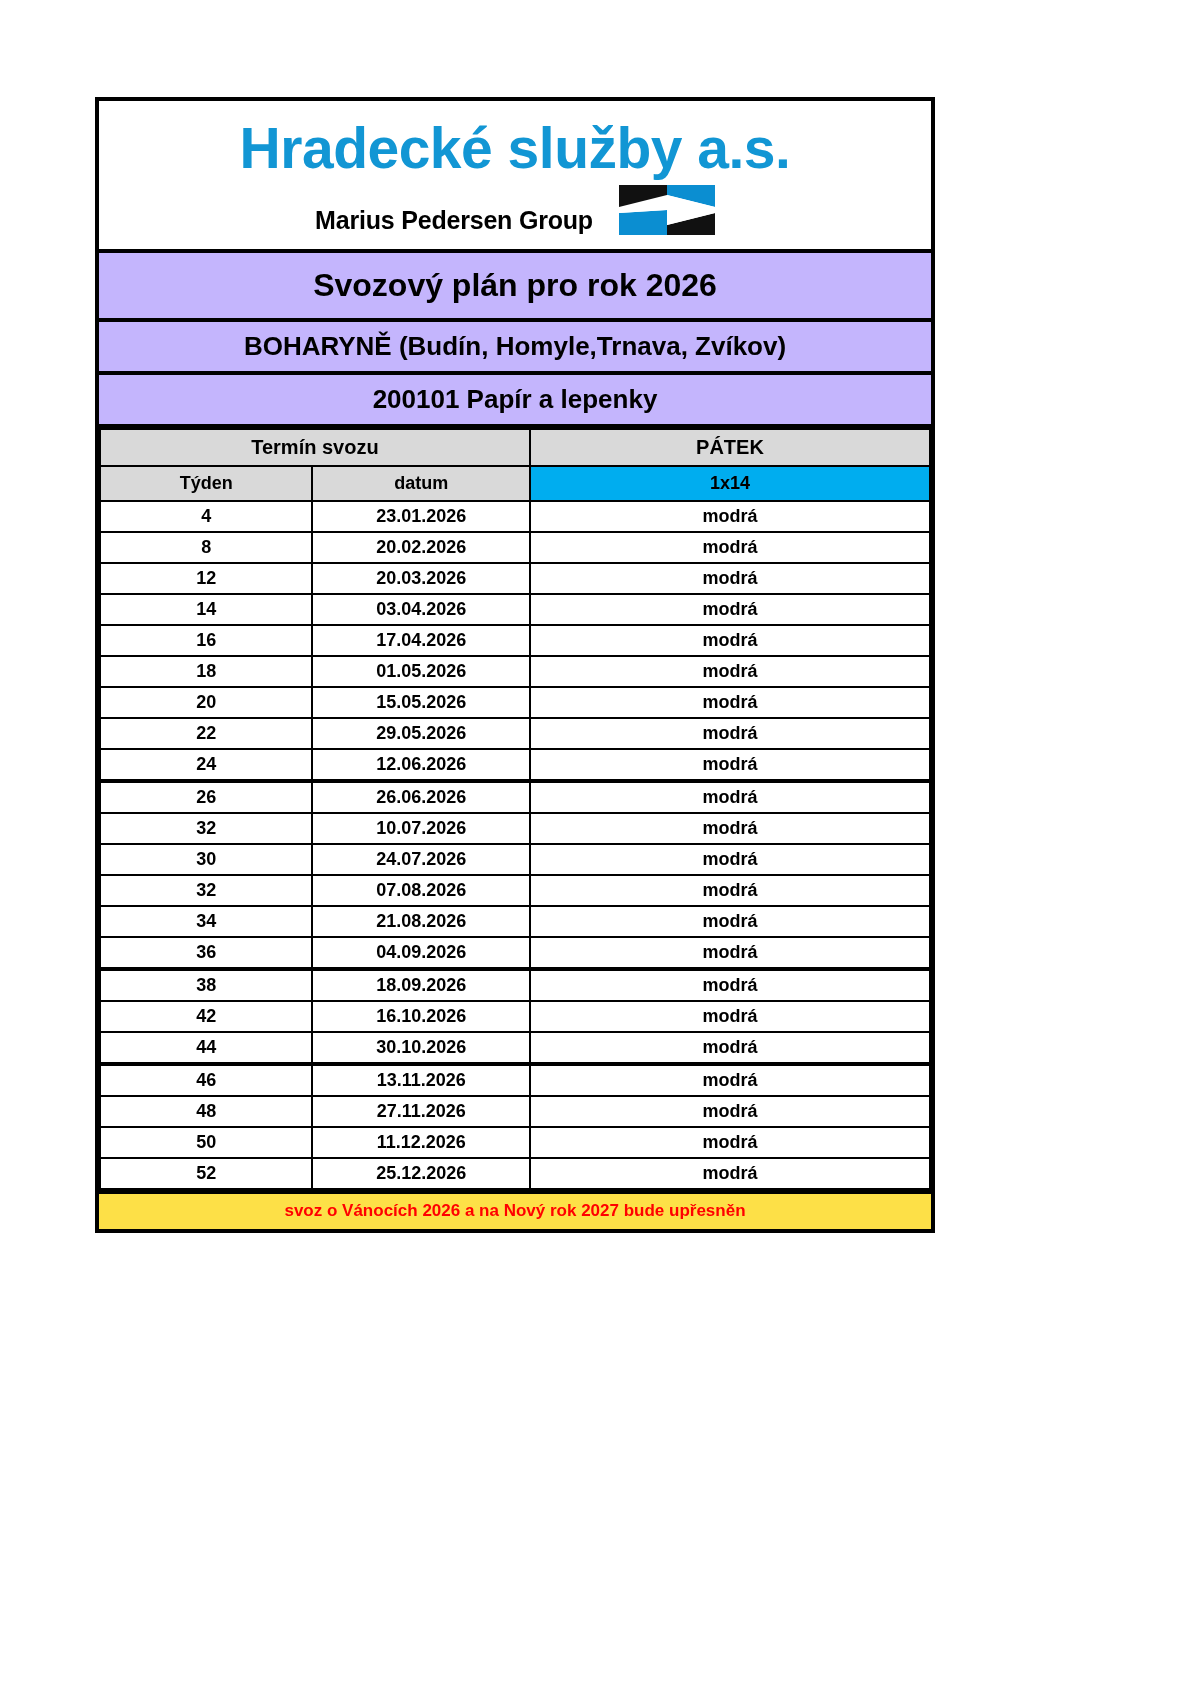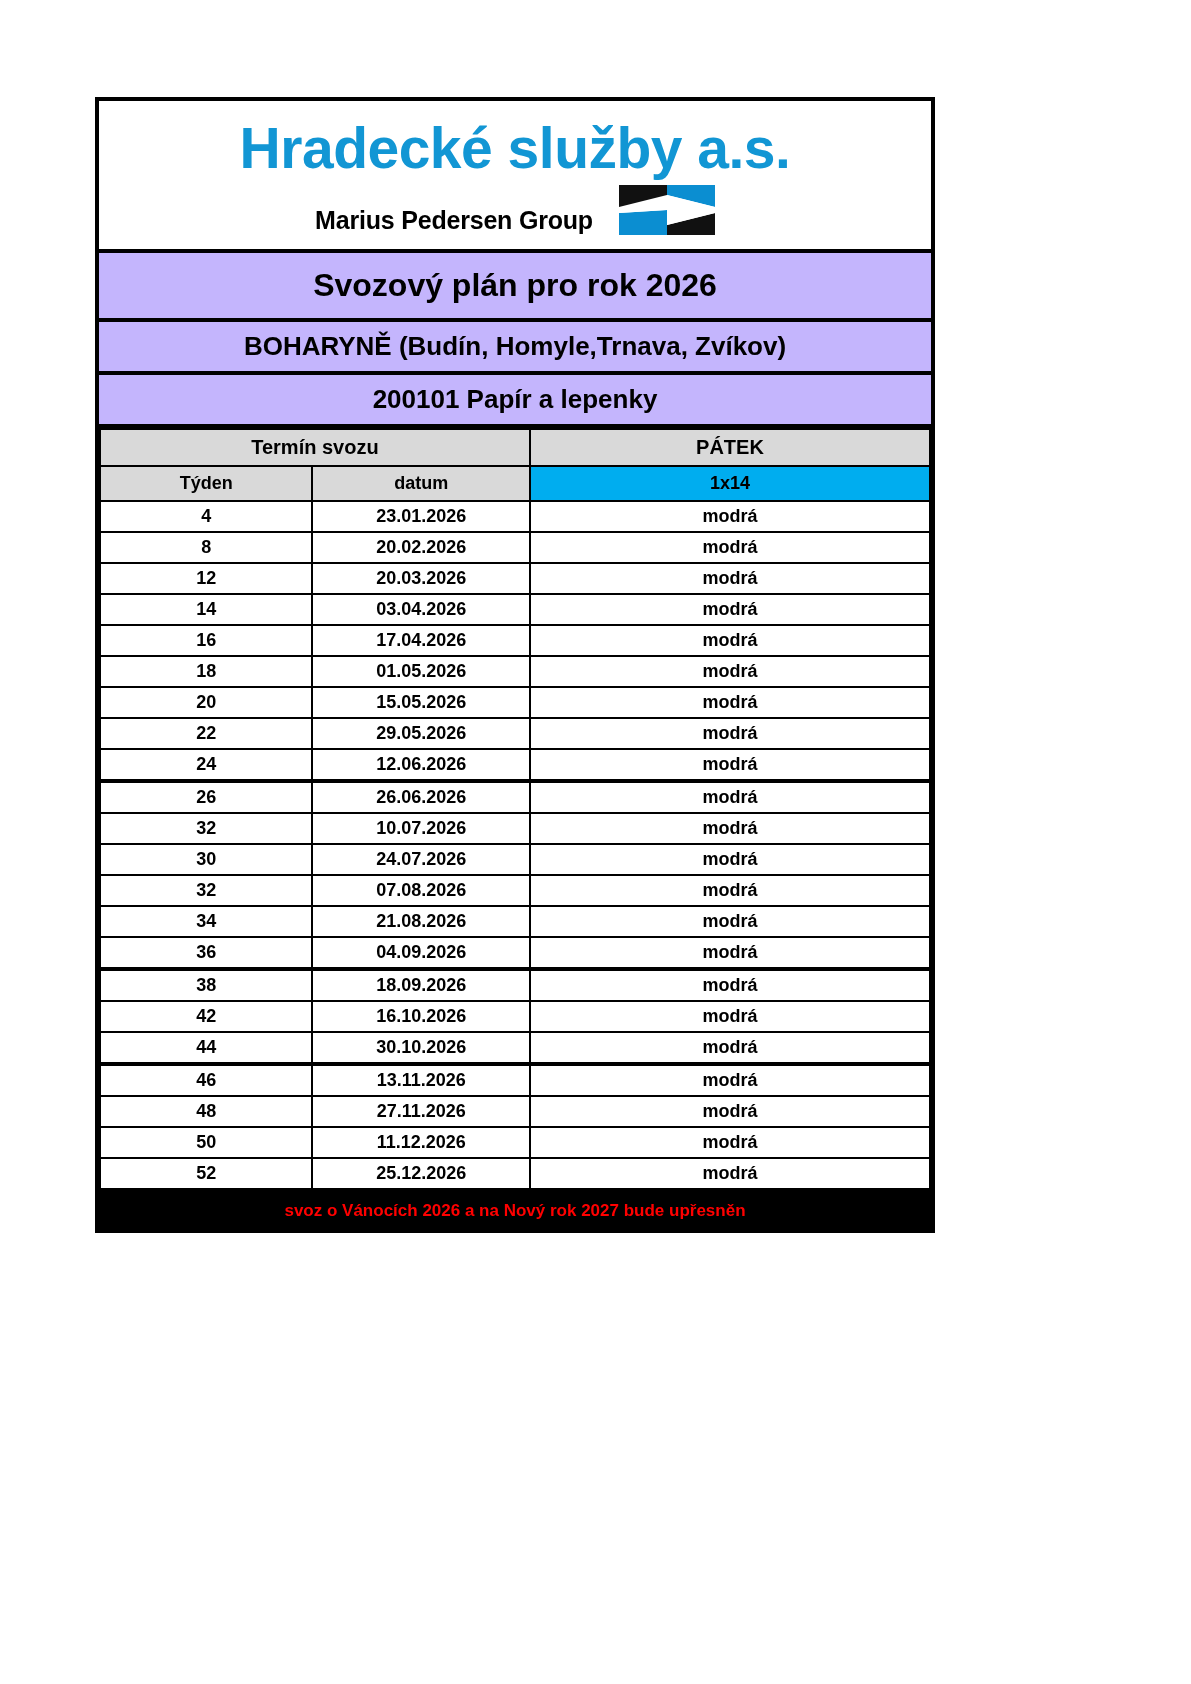--- a/index.html
+++ b/index.html
@@ -124,21 +124,21 @@
   }
   td.bin {
     font-size: 18px;
     font-weight: bold;
     padding: 4px 4px;
   }
 
   tr.group-break td { border-top: 4px solid #000000; }
 
   .footer-note {
-    background: #000000;
+    background: #fde047;
     text-align: center;
     color: #ff0000;
     font-size: 17px;
     font-weight: bold;
     padding: 7px 4px 8px 4px;
     border-top: 4px solid #000000;
     box-sizing: border-box;
   }
 </style>
 </head>

